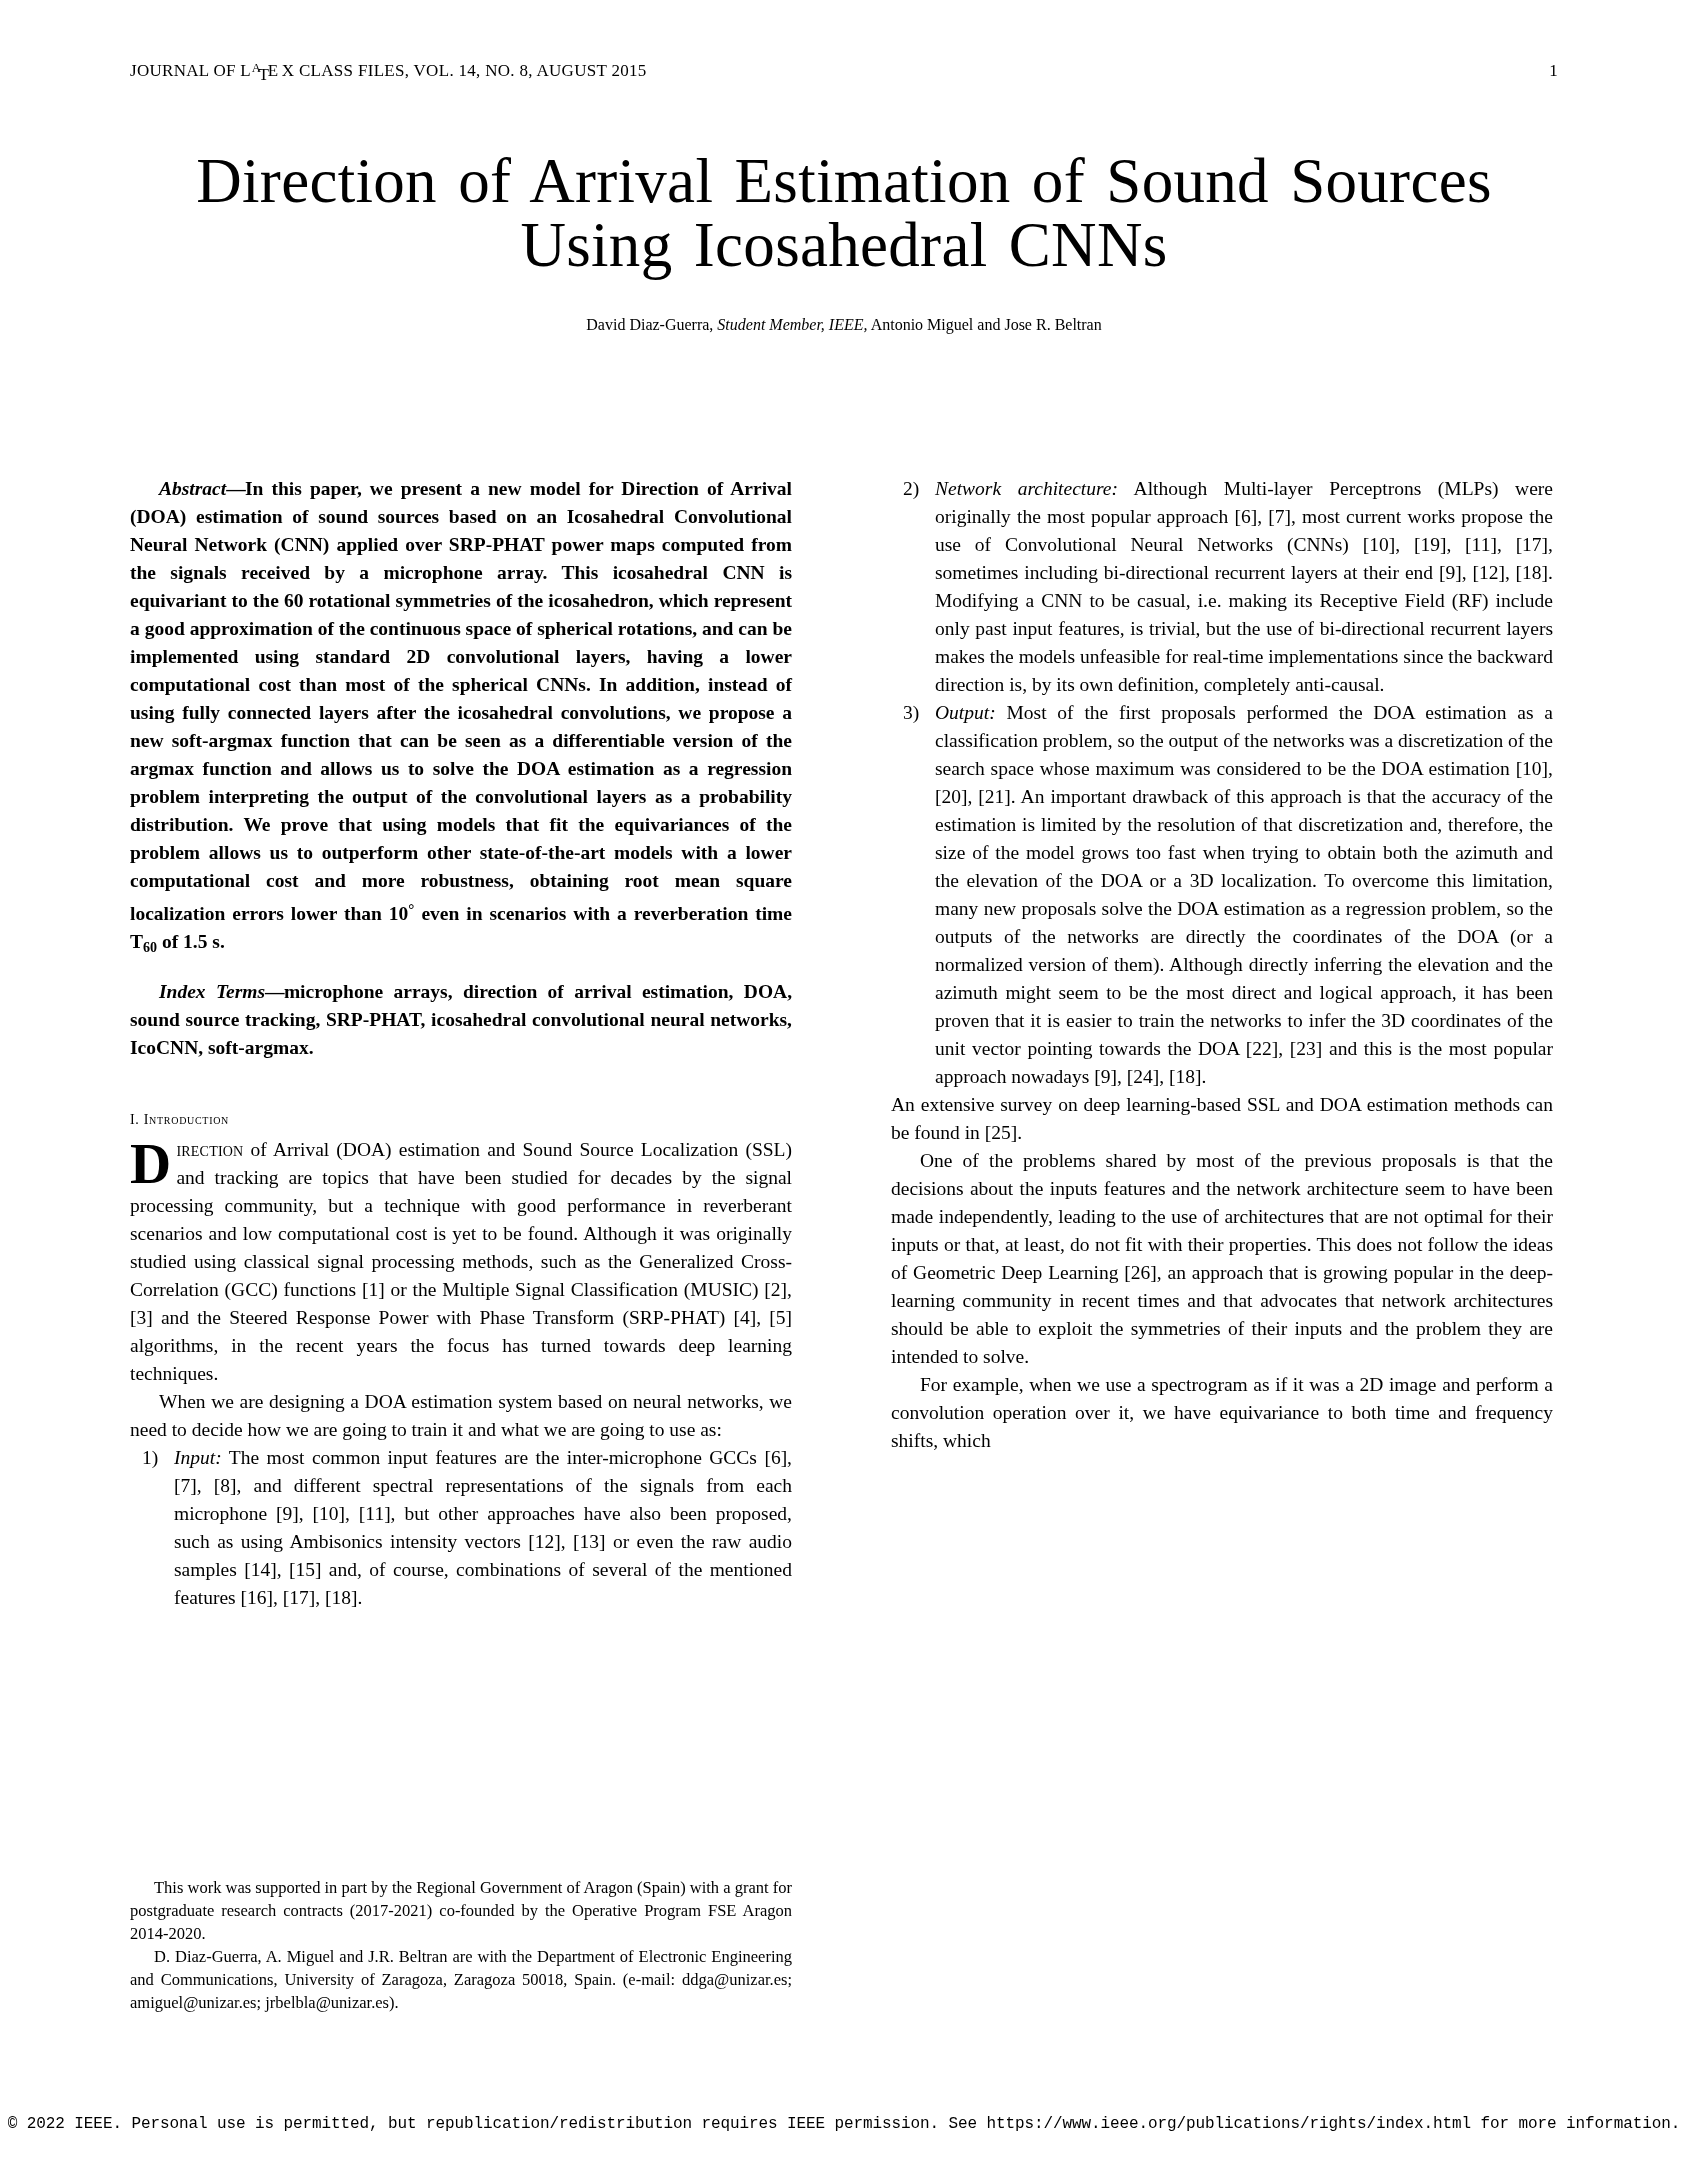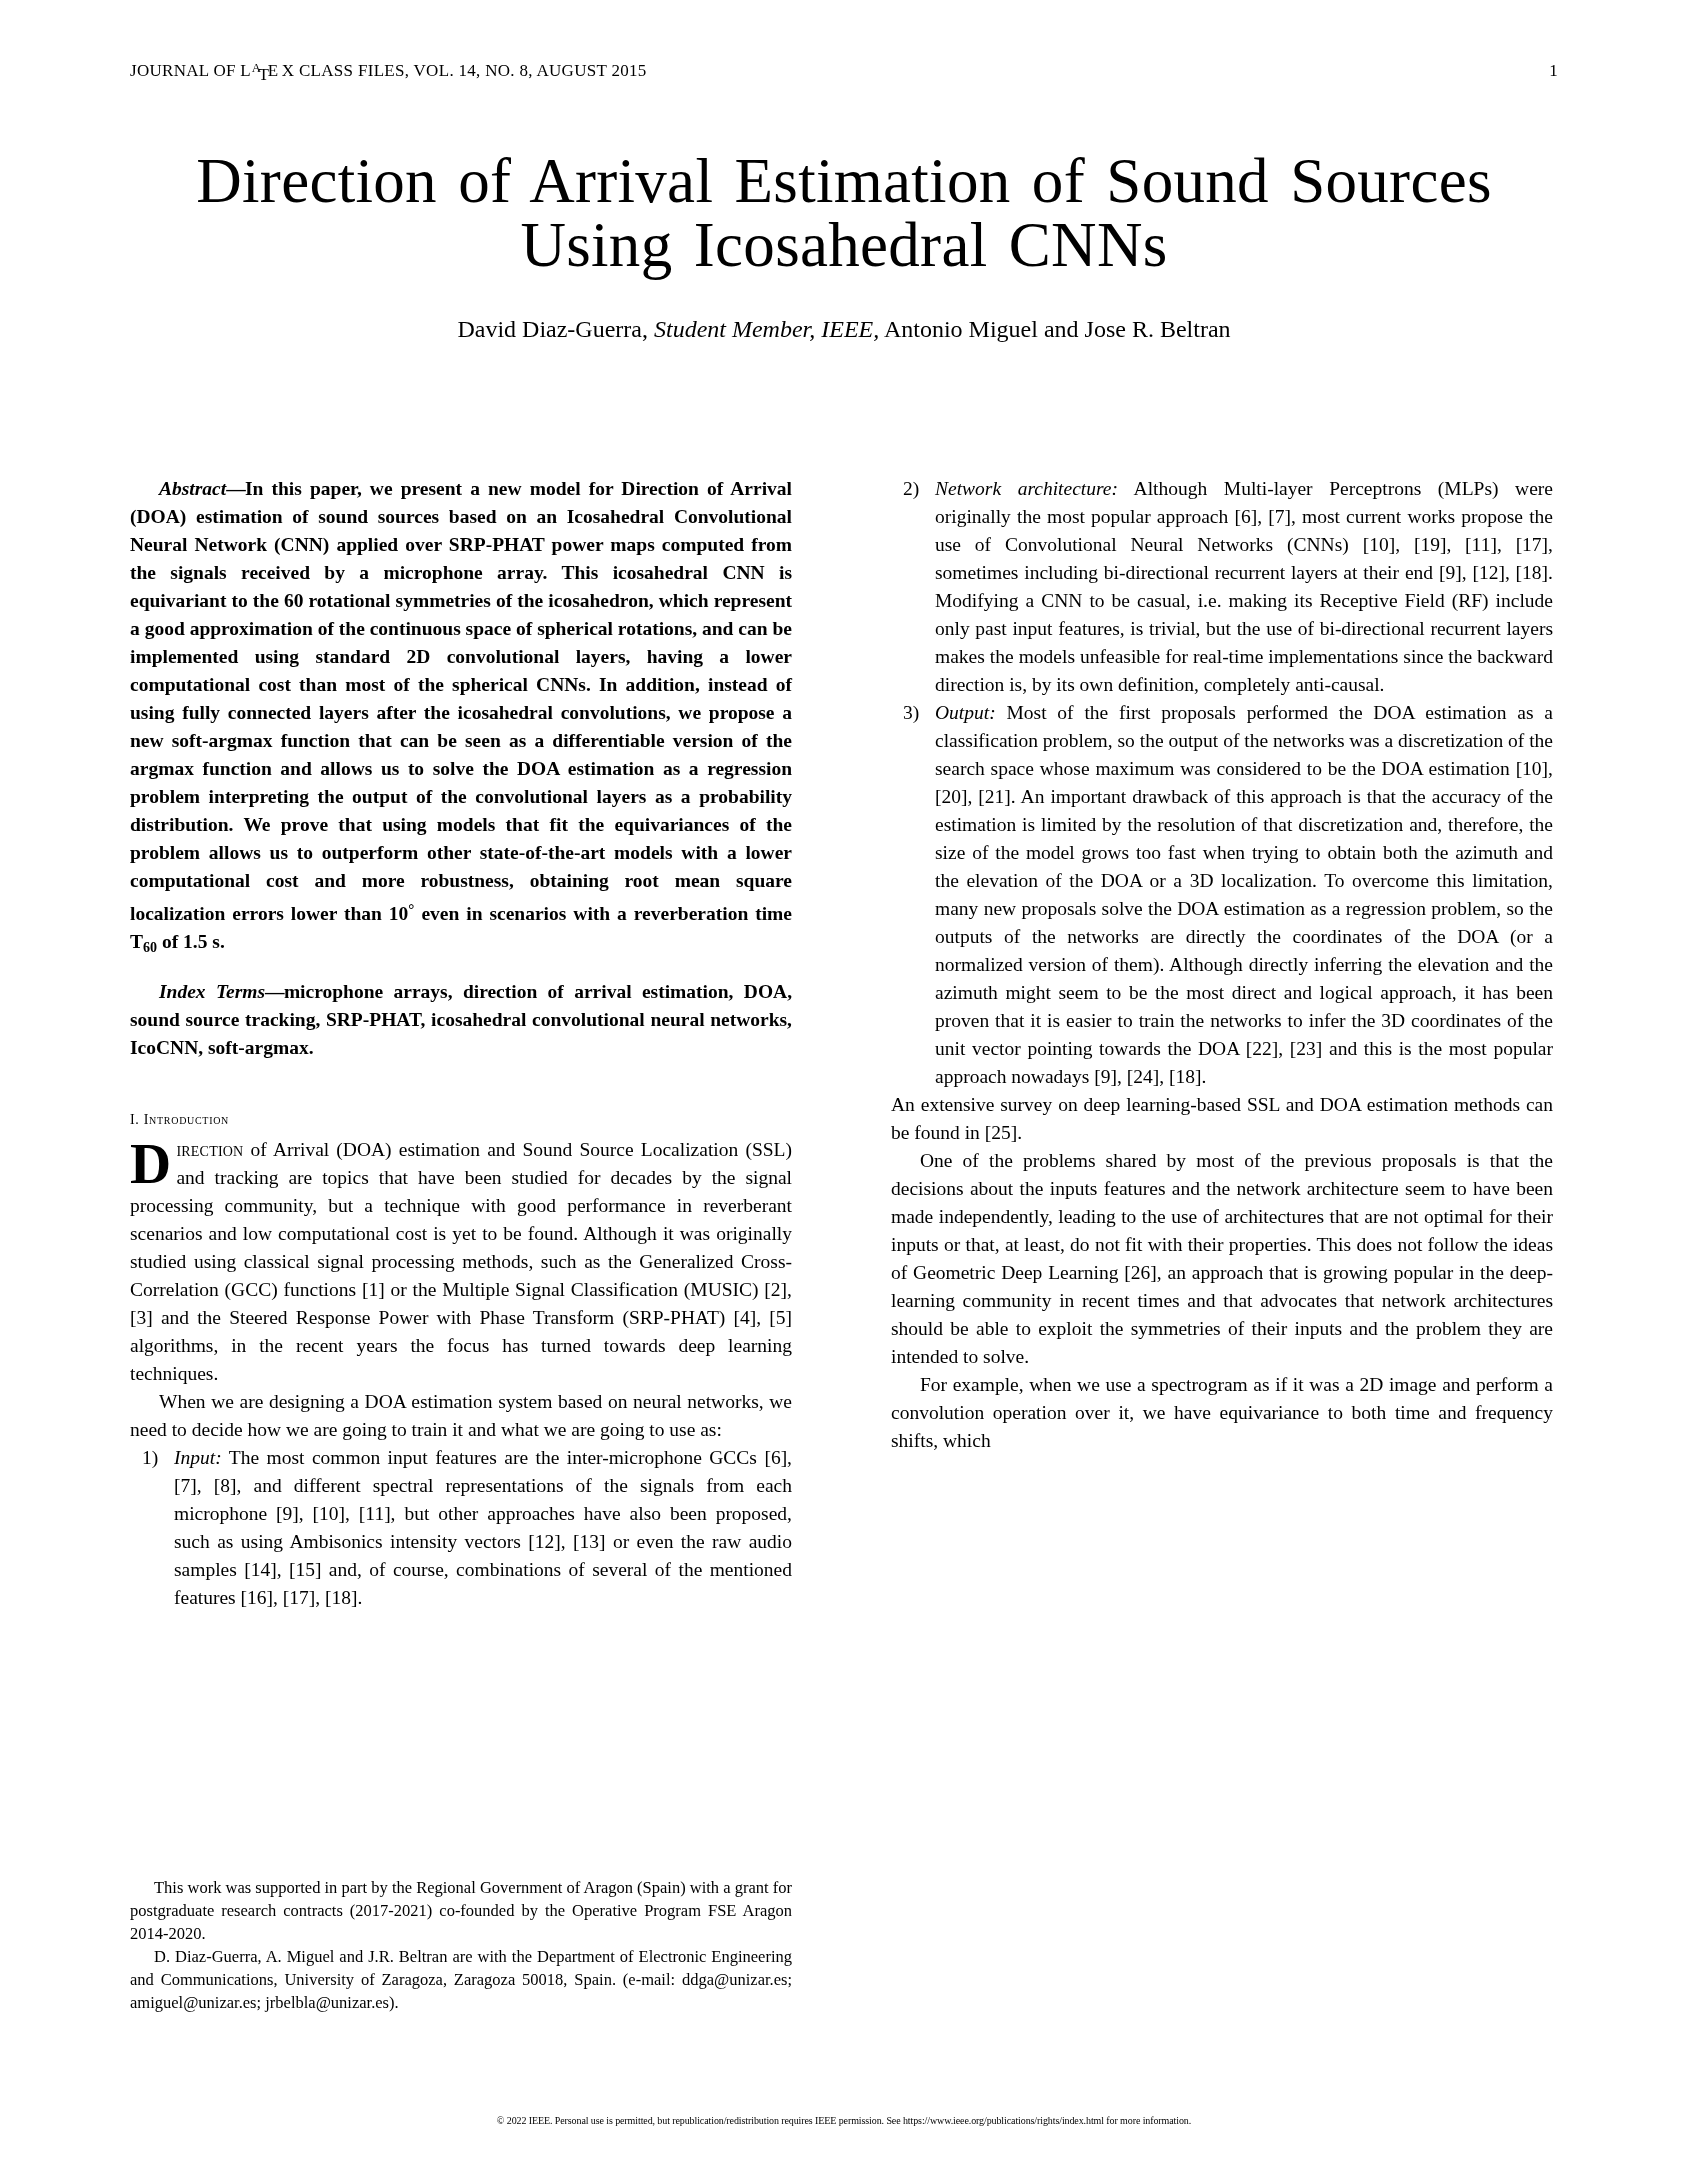--- a/index.html
+++ b/index.html
@@ -66,21 +66,21 @@
     font-weight: normal;
     letter-spacing: 0.3px;
     word-spacing: 5.3px;
   }
   .authors {
     position: absolute;
     top: 316px;
     left: 182px;
     width: 1324px;
     text-align: center;
-    font-size: 24px;
+    font-size: 16px;
   }
   .authors .it { font-style: italic; }
 
   
   .col {
     position: absolute;
     top: 475px;
     width: 662px;
     font-size: 19.5px;
     line-height: 28px;
@@ -166,22 +166,22 @@
     background: transparent;
   }
 
   
   .footer {
     position: absolute;
     top: 2115px;
     left: 0;
     width: 1688px;
     text-align: center;
-    font-size: 10px;
-    font-family: Liberation Serif, serif;
+    font-size: 16px;
+    font-family: Liberation Mono, monospace;
     letter-spacing: -0.1px;
   }
 </style>
 </head>
 <body>
 
 <div class="page">
 
   <div class="accept-banner">
   </div>

